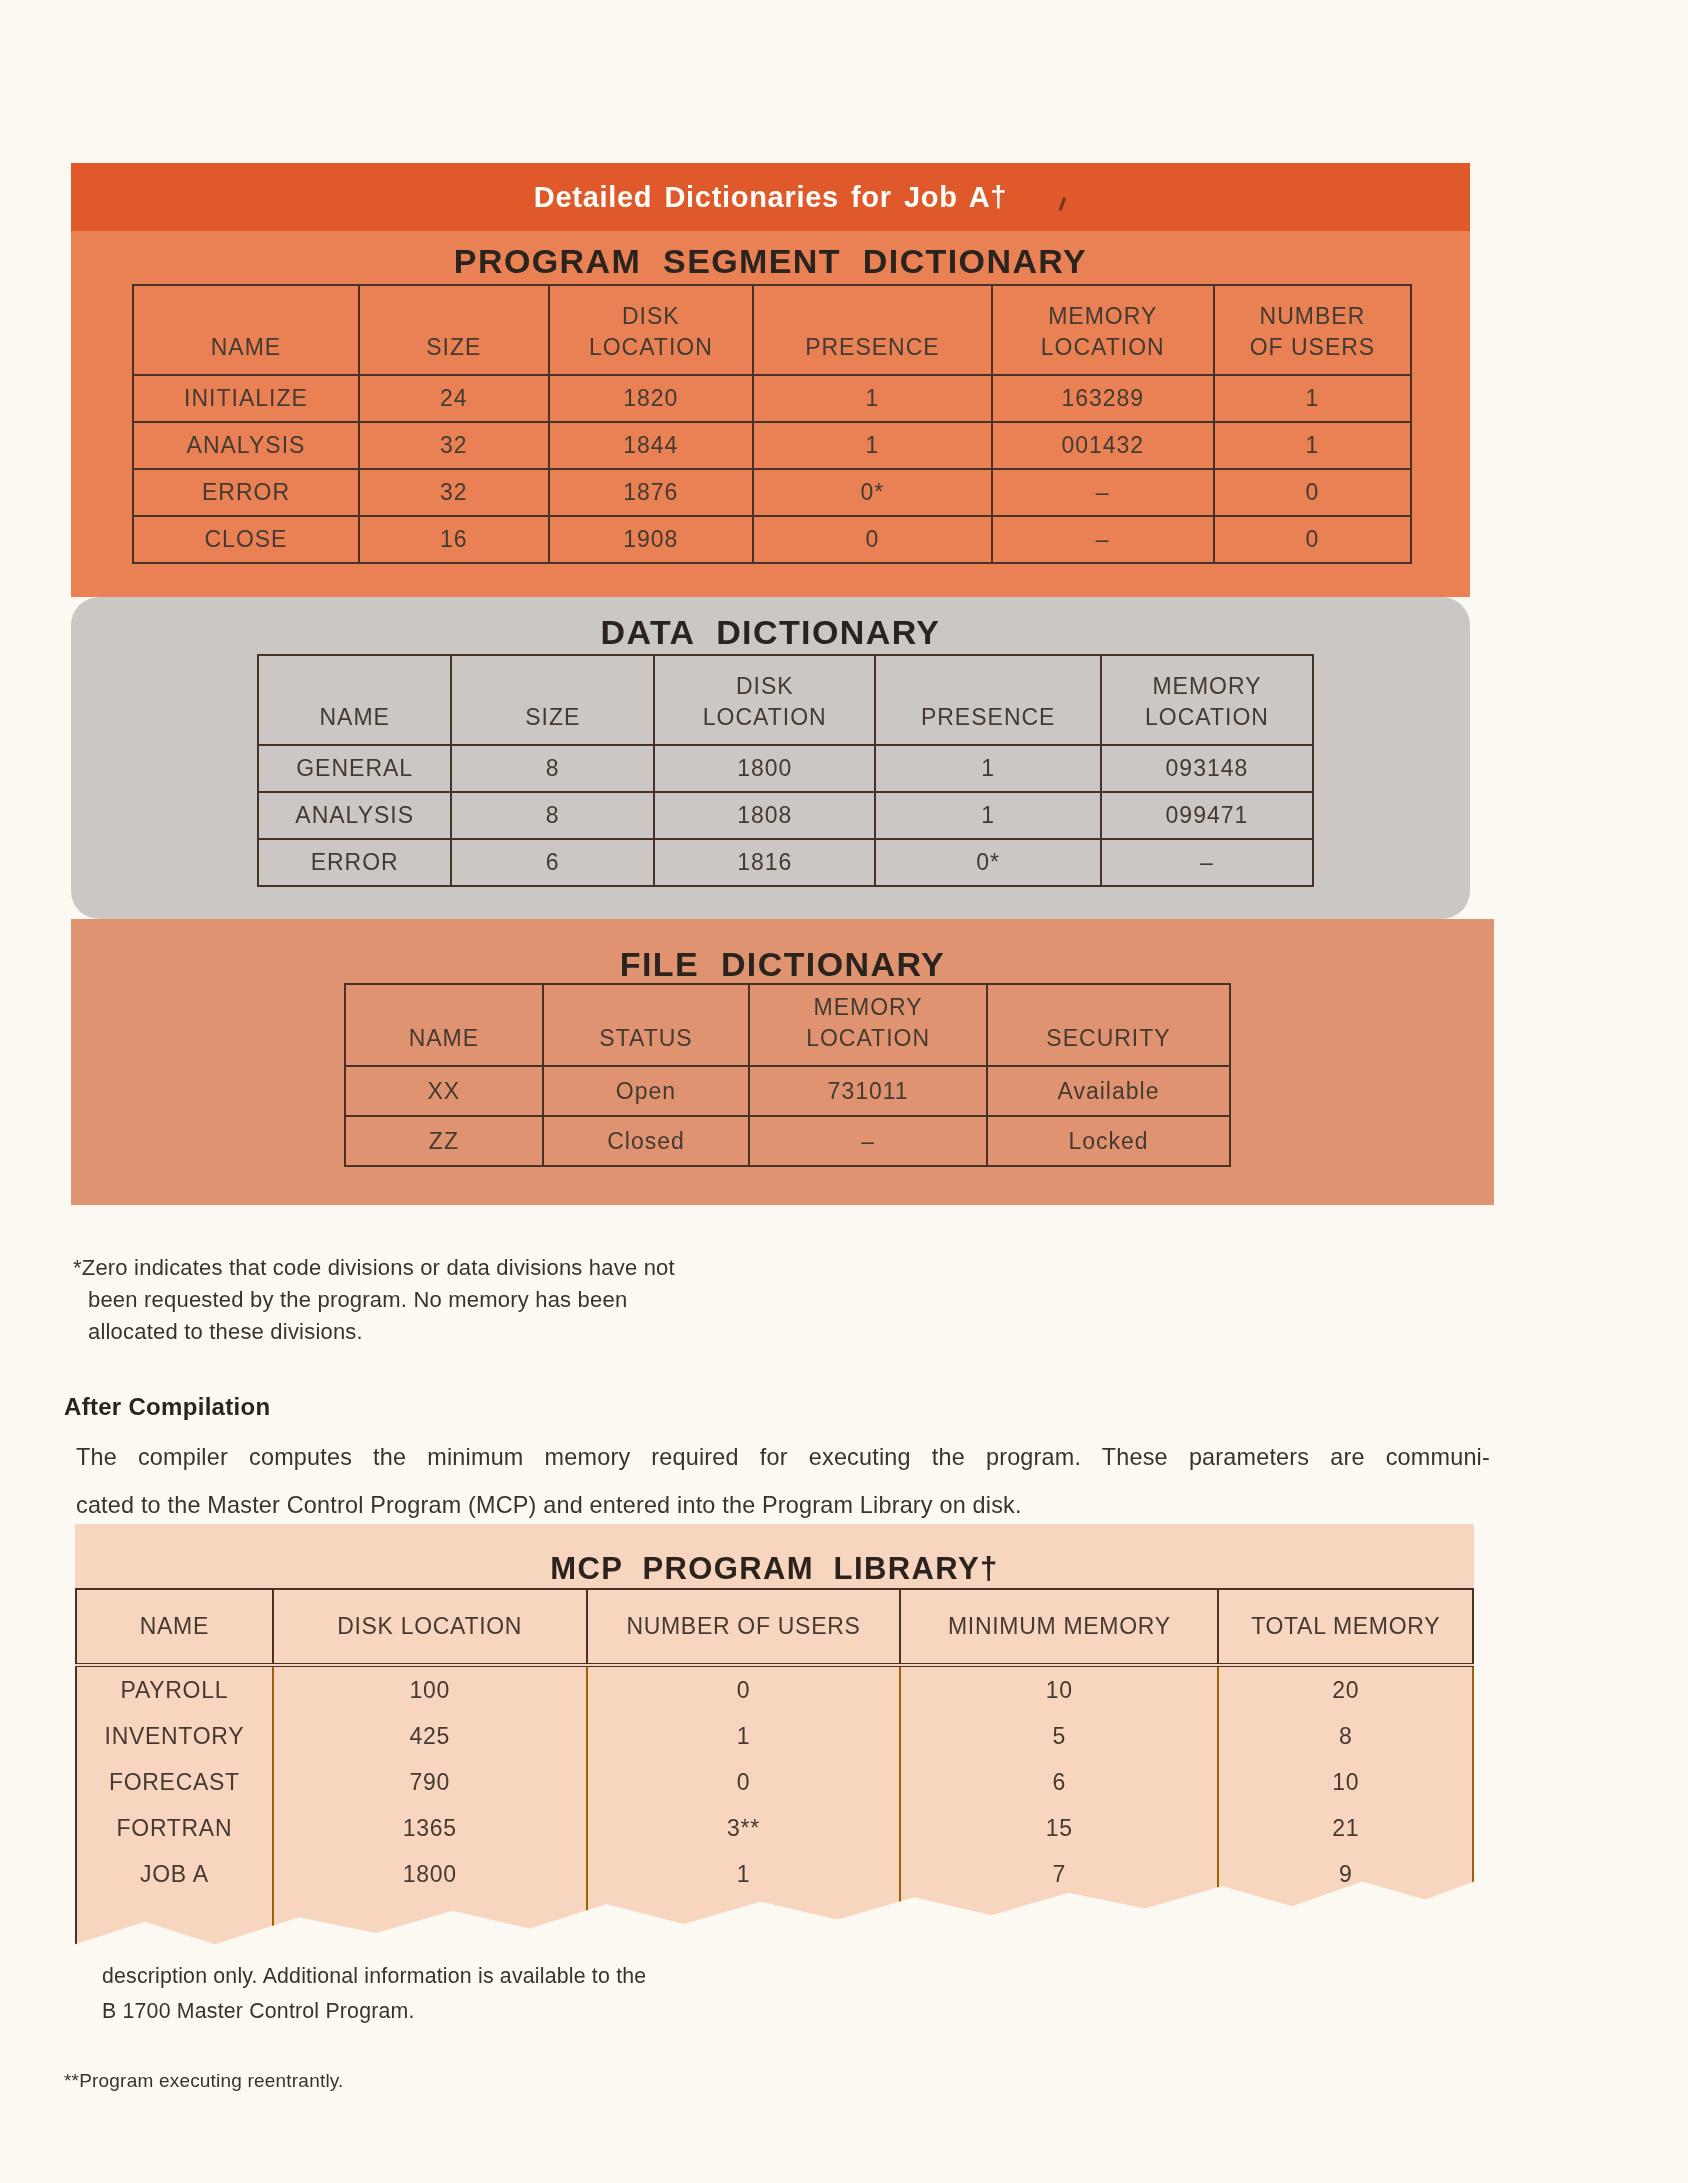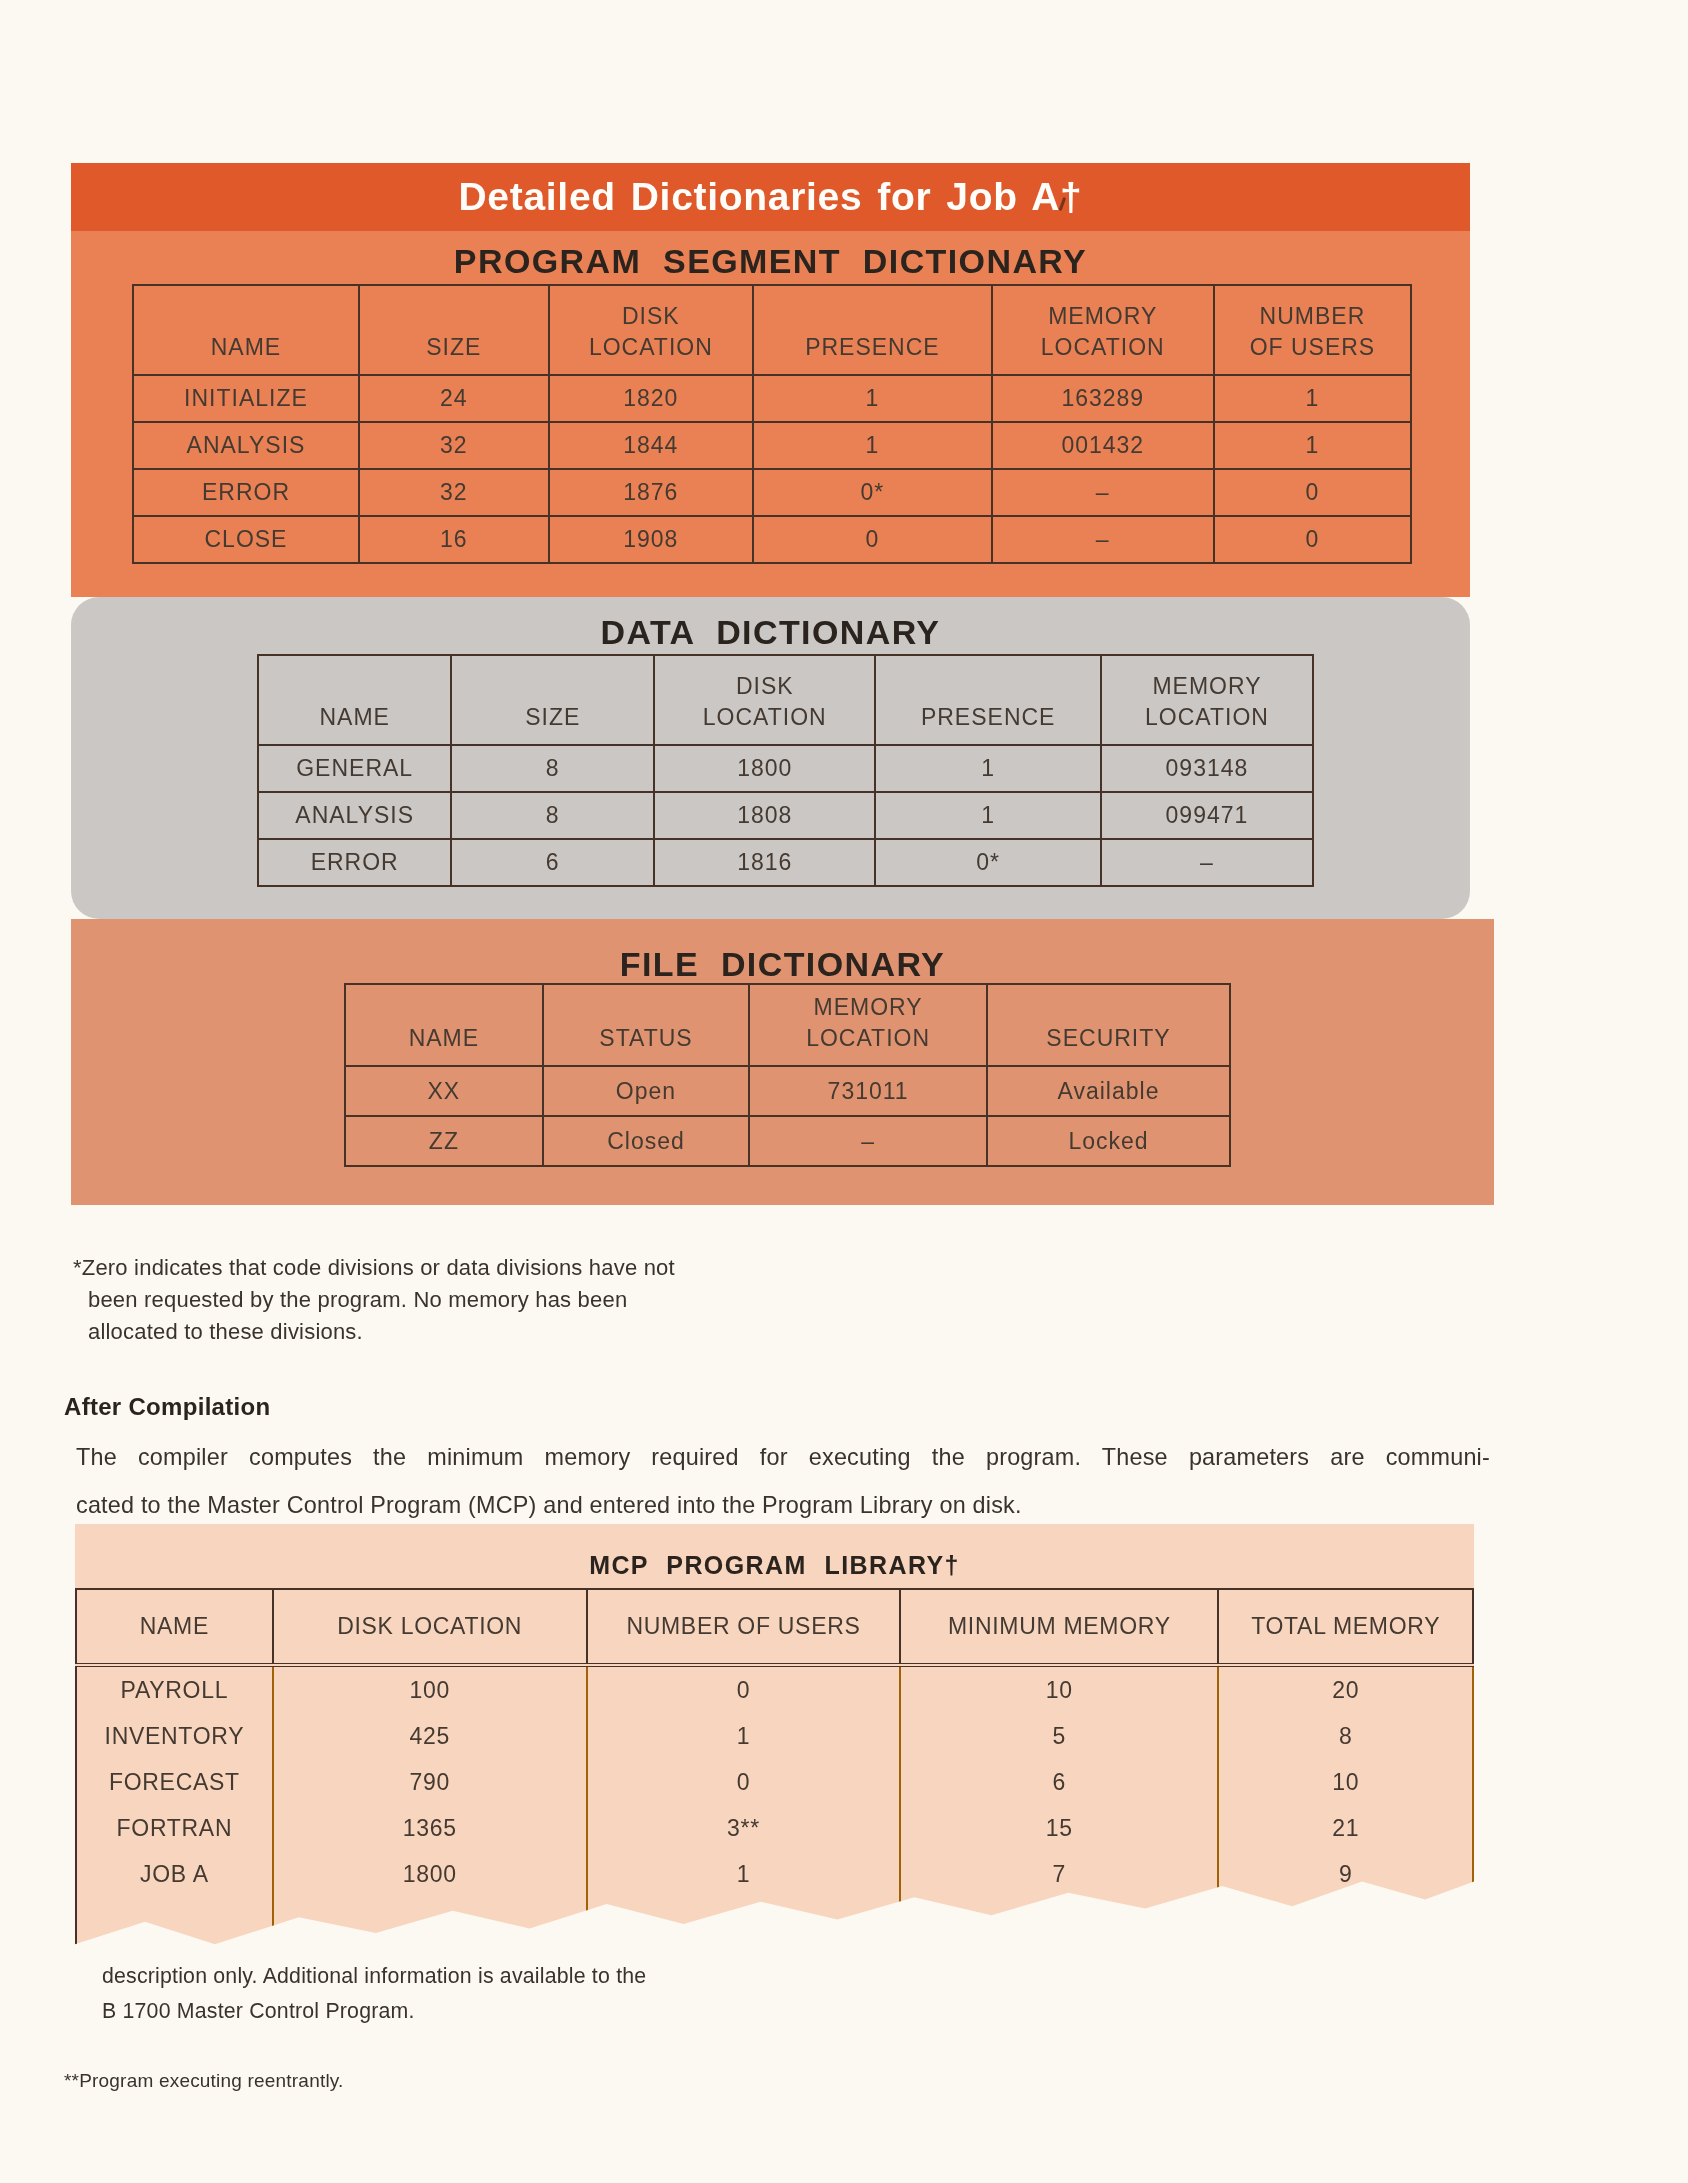--- a/index.html
+++ b/index.html
@@ -14,21 +14,21 @@
   
   .band{position:absolute;left:71px;width:1399px;}
   .band-banner{top:163px;height:434px;background:#E98154;}
   .band-dark{position:absolute;top:0;left:0;right:0;height:68px;background:#E0592B;}
   .band-gray{top:597px;height:322px;background:#CBC7C4;border-radius:28px;}
   .band-salmon{top:919px;height:286px;background:#E09370;padding-left:24px;}
 
   .main-title{
     position:absolute;top:0;left:0;right:0;height:68px;
     display:flex;align-items:center;justify-content:center;
-    color:#FDFDFA;font-weight:bold;font-size:39px;
+    color:#FDFDFA;font-weight:bold;font-size:29px;
     letter-spacing:0.7px;word-spacing:3.4px;
   }
   .stray-mark{
     position:absolute;left:990px;top:34px;width:2.7px;height:13.5px;
     background:#5a2a18;transform:rotate(20deg);border-radius:1.4px;opacity:.8;
   }
   .section-title{
     position:absolute;left:0;right:0;text-align:center;
     color:#2B241E;font-weight:bold;font-size:34px;
     letter-spacing:1.4px;word-spacing:11px;
@@ -101,21 +101,21 @@
     background:#F8D5BE;
     clip-path:polygon(
       0 0,100% 0,100% 80%,
       96.5% 84%,92% 80%,87% 85.5%,82% 81%,76.5% 86%,71% 82.5%,
       65.5% 87.5%,60% 83.5%,54.5% 88.5%,49% 84.5%,43.5% 89.5%,
       38% 85%,32.5% 90.5%,27% 86.5%,21.5% 91.5%,16% 88%,
       10% 94%,5% 89%,0 94%);
   }
   .mcp-title{
     position:absolute;top:27px;left:0;right:0;text-align:center;
-    font-size:25px;font-weight:bold;color:#2B241E;
+    font-size:31px;font-weight:bold;color:#2B241E;
     letter-spacing:1.4px;word-spacing:9.5px;
   }
   table.mcp-table{
     position:absolute;top:64px;left:0;width:1399px;
     border-collapse:collapse;table-layout:fixed;
     font-size:23px;letter-spacing:0.7px;color:#443A31;
   }
   table.mcp-table th{
     font-weight:normal;text-align:center;vertical-align:middle;height:71px;
     border-top:2.7px solid #463227;border-bottom:4.7px double #463227;

